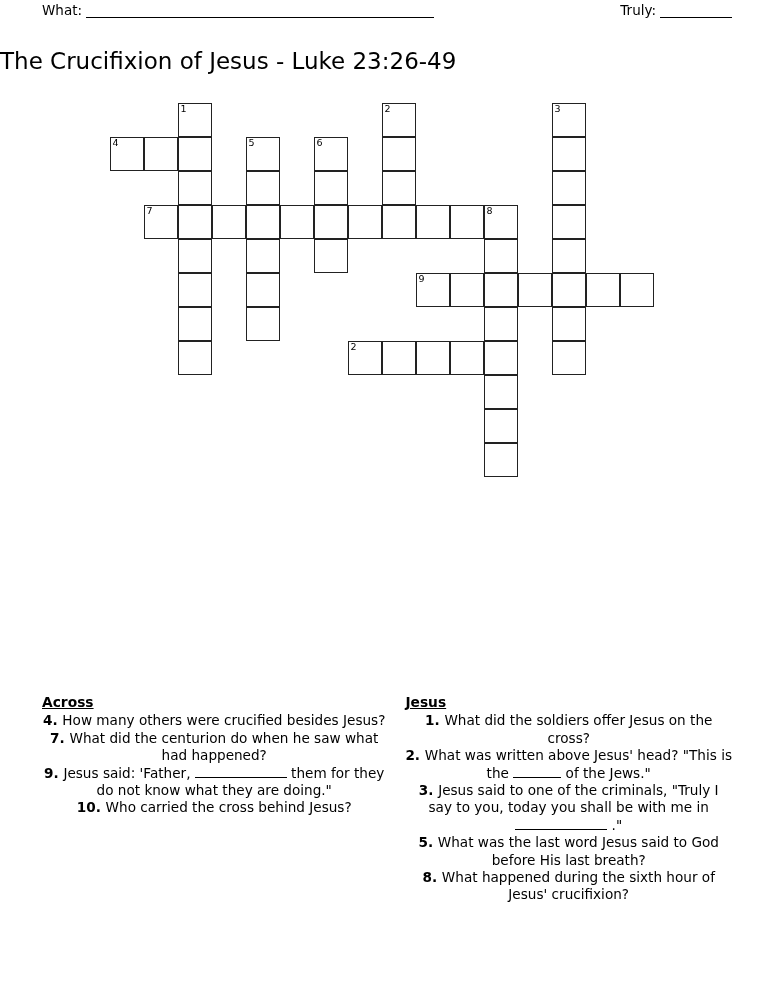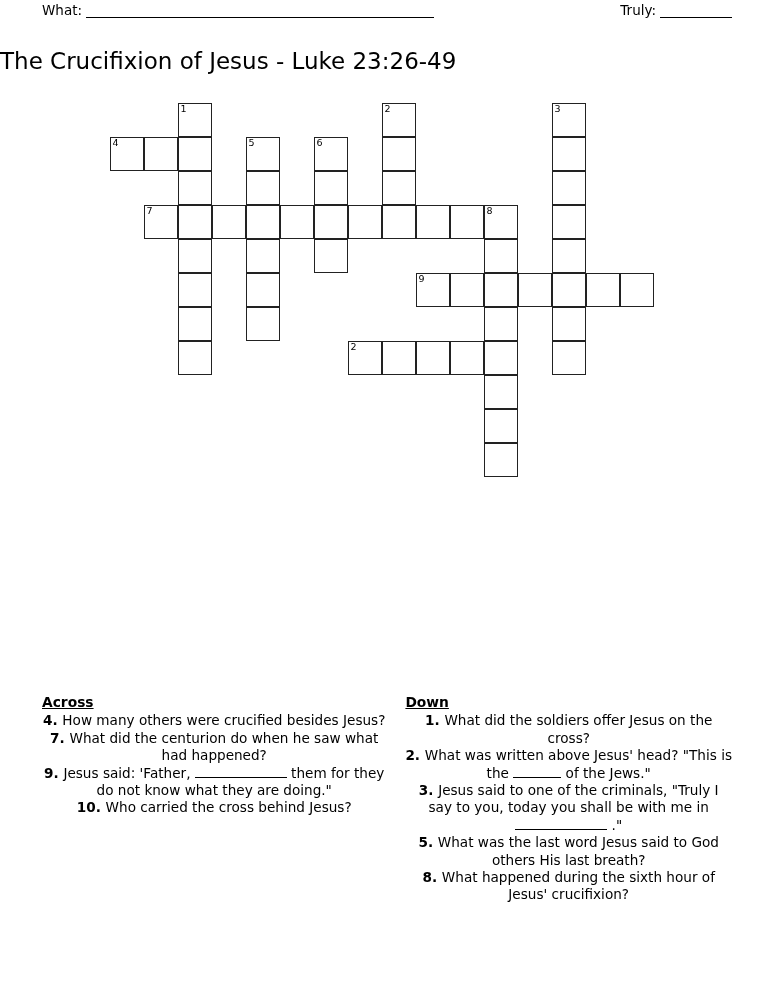--- a/index.html
+++ b/index.html
@@ -198,22 +198,22 @@
   <div class="clue-col across">
     <div class="clue-head">Across</div>
     <div id="across-list">
         <div class="clue"><span class="cnum">4. </span><span>How many others were crucified besides Jesus?</span></div>
         <div class="clue"><span class="cnum">7. </span><span>What did the centurion do when he saw what had happened?</span></div>
         <div class="clue"><span class="cnum">9. </span><span>Jesus said: 'Father, </span><span class="blank-line bl-long"></span><span> them for they do not know what they are doing."</span></div>
         <div class="clue"><span class="cnum">10. </span><span>Who carried the cross behind Jesus?</span></div>
       </div>
   </div>
   <div class="clue-col down">
-    <div class="clue-head">Down</div>
+    <div class="clue-head">Jesus</div>
     <div id="down-list">
         <div class="clue"><span class="cnum">1. </span><span>What did the soldiers offer Jesus on the cross?</span></div>
         <div class="clue"><span class="cnum">2. </span><span>What was written above Jesus' head? "This is the </span><span class="blank-line bl-med"></span><span> of the Jews."</span></div>
         <div class="clue"><span class="cnum">3. </span><span>Jesus said to one of the criminals, "Truly I say to you, today you shall be with me in </span><span class="blank-line bl-long"></span><span> ."</span></div>
-        <div class="clue"><span class="cnum">5. </span><span>What was the last word Jesus said to God others His last breath?</span></div>
+        <div class="clue"><span class="cnum">5. </span><span>What was the last word Jesus said to God before His last breath?</span></div>
         <div class="clue"><span class="cnum">8. </span><span>What happened during the sixth hour of Jesus' crucifixion?</span></div>
       </div>
   </div>
 </div>
 
 </body></html>

